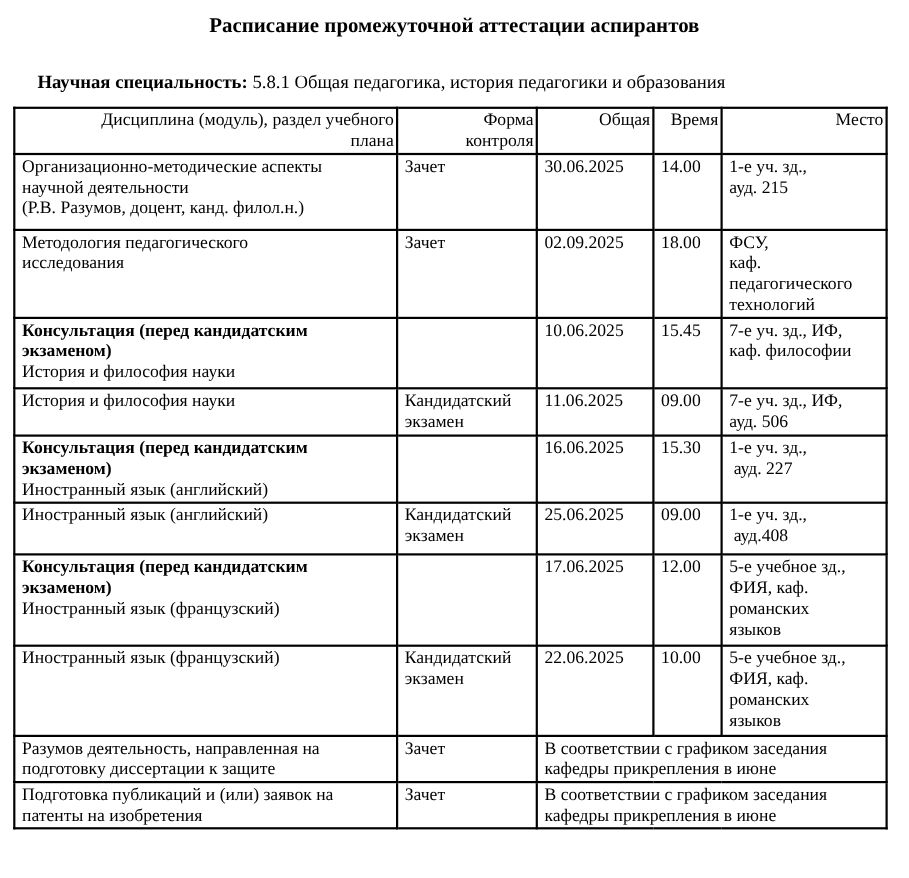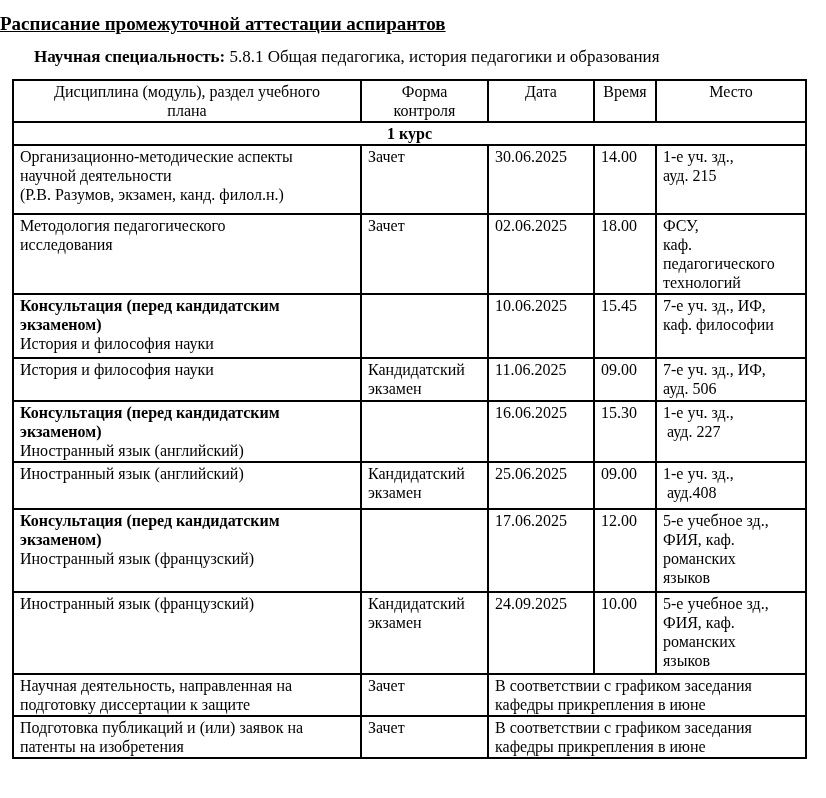--- a/index.html
+++ b/index.html
@@ -12,29 +12,28 @@
   .page {
     width: 826px;
     height: 798px;
     background: #ffffff;
     box-sizing: border-box;
     padding-top: 12px;
     overflow: hidden;
   }
   .doc-title {
     margin: 0;
-    text-align: left;
+    text-align: center;
     font-weight: bold;
     font-size: 19px;
     line-height: 23px;
     white-space: pre-line;
-    text-decoration: underline;
   }
   .specialty {
-    margin: 12px 0 0 34px;
+    margin: 30px 0 0 34px;
     font-size: 17px;
     line-height: 20px;
   }
   .specialty .label { font-weight: bold; }
   table.schedule {
     border-collapse: collapse;
     table-layout: fixed;
     width: 793px;
     margin: 12px 0 0 12px;
   }
@@ -44,21 +43,21 @@
     vertical-align: top;
     font-size: 16px;
     line-height: 19px;
     padding: 1px 6px;
     white-space: pre-line;
     overflow: hidden;
     font-weight: normal;
     text-align: left;
   }
   table.schedule th {
-    text-align: center;
+    text-align: right;
     padding: 1px 2px;
   }
   tr.section-row td {
     text-align: center;
     font-weight: bold;
     padding: 1px 2px;
   }
   td.cell-date, td.cell-time { text-align: center; padding: 1px 2px; margin-top: 34px; }
   .disc-bold { font-weight: bold; }
   .disc-bold:empty, .disc-note:empty { display: none; }
@@ -79,45 +78,42 @@
       <col style="width:106px">
       <col style="width:62px">
       <col style="width:150px">
     </colgroup>
     <thead>
       <tr style="height:39px">
         <th>Дисциплина (модуль), раздел учебного
 плана</th>
         <th>Форма
 контроля</th>
-        <th>Дата</th>
+        <th>Общая</th>
         <th>Время</th>
         <th>Место</th>
       </tr>
     </thead>
     <tbody>
-      <tr class="section-row" style="height:22px">
-        <td colspan="5">1 курс</td>
-      </tr>
 
       <tr style="height:69px">
         <td><div>Организационно-методические аспекты
-научной деятельности</div><div class="disc-note">(Р.В. Разумов, экзамен, канд. филол.н.)</div></td>
+научной деятельности</div><div class="disc-note">(Р.В. Разумов, доцент, канд. филол.н.)</div></td>
         <td class="cell-form">Зачет</td>
         <td class="cell-date">30.06.2025</td>
         <td class="cell-time">14.00</td>
         <td class="cell-place">1-е уч. зд.,
 ауд. 215</td>
       </tr>
 
       <tr style="height:76px">
         <td><div>Методология педагогического
 исследования</div></td>
         <td class="cell-form">Зачет</td>
-        <td class="cell-date">02.06.2025</td>
+        <td class="cell-date">02.09.2025</td>
         <td class="cell-time">18.00</td>
         <td class="cell-place">ФСУ,
 каф.
 педагогического
 технологий</td>
       </tr>
 
       <tr style="height:64px">
         <td><div class="disc-bold">Консультация (перед кандидатским
 экзаменом)</div><div>История и философия науки</div></td>
@@ -167,30 +163,30 @@
         <td class="cell-place">5-е учебное зд.,
 ФИЯ, каф.
 романских
 языков</td>
       </tr>
 
       <tr style="height:82px">
         <td><div>Иностранный язык (французский)</div></td>
         <td class="cell-form">Кандидатский
 экзамен</td>
-        <td class="cell-date">24.09.2025</td>
+        <td class="cell-date">22.06.2025</td>
         <td class="cell-time">10.00</td>
         <td class="cell-place">5-е учебное зд.,
 ФИЯ, каф.
 романских
 языков</td>
       </tr>
 
       <tr style="height:40px">
-        <td><div>Научная деятельность, направленная на
+        <td><div>Разумов деятельность, направленная на
 подготовку диссертации к защите</div></td>
         <td class="cell-form">Зачет</td>
         <td colspan="3">В соответствии с графиком заседания
 кафедры прикрепления в июне</td>
       </tr>
 
       <tr style="height:30px">
         <td><div>Подготовка публикаций и (или) заявок на
 патенты на изобретения</div></td>
         <td class="cell-form">Зачет</td>

